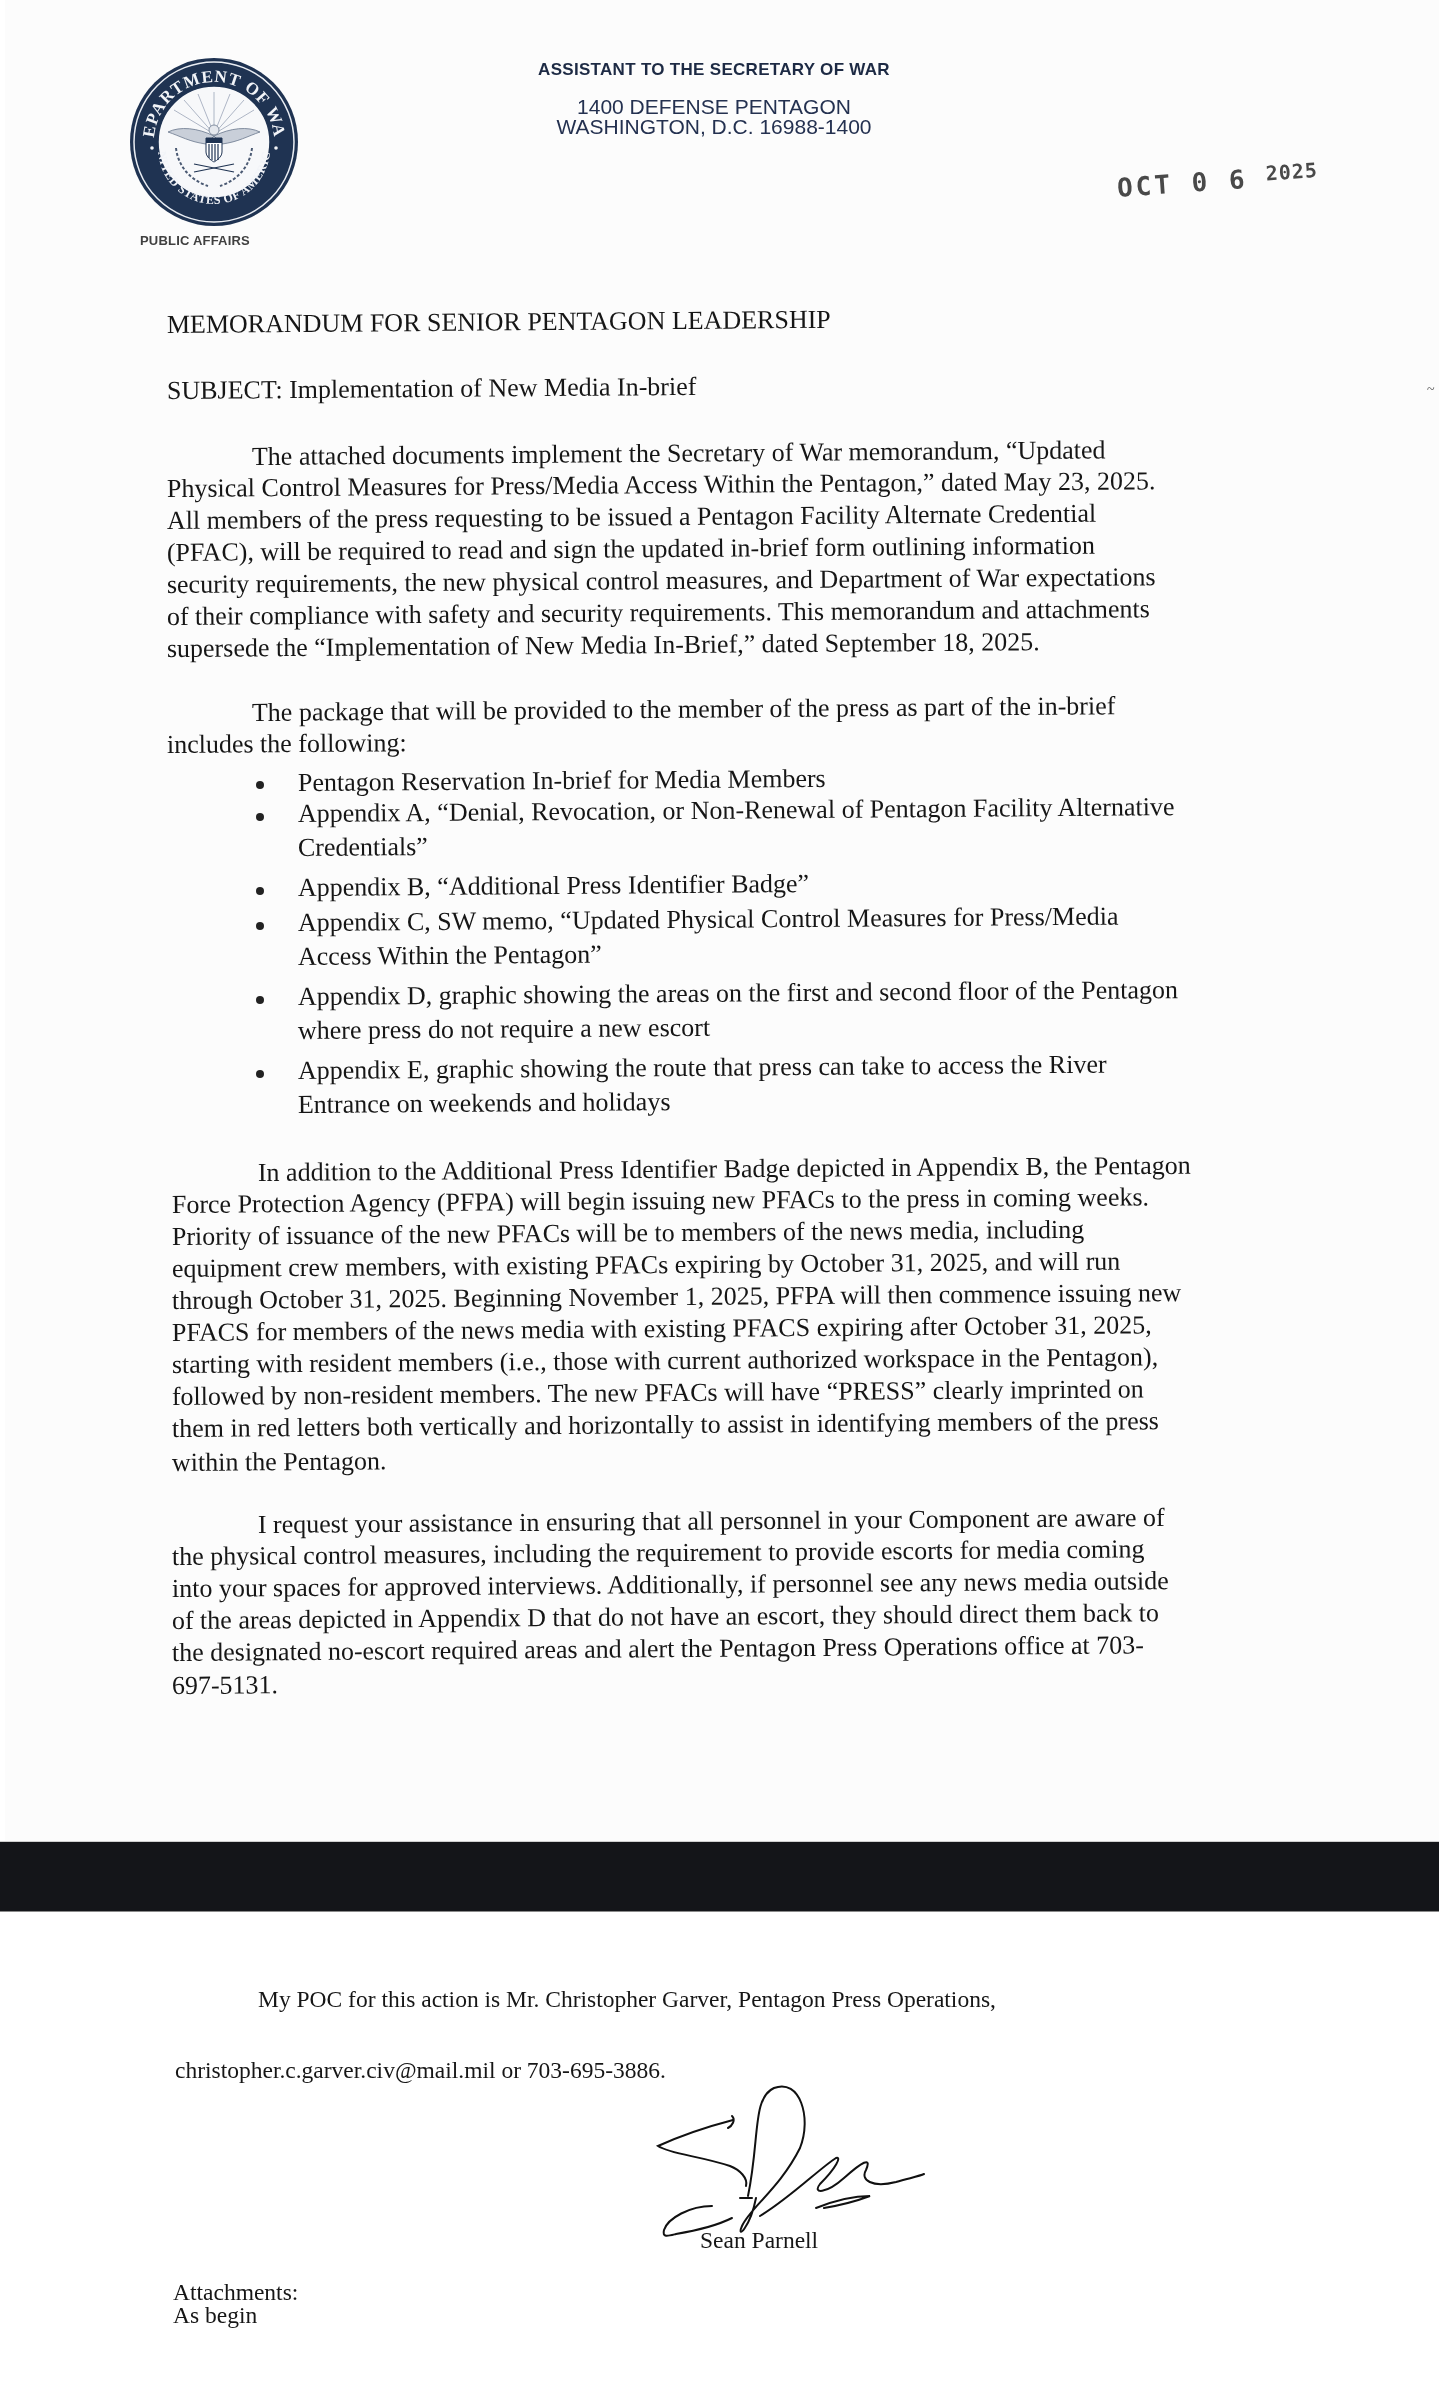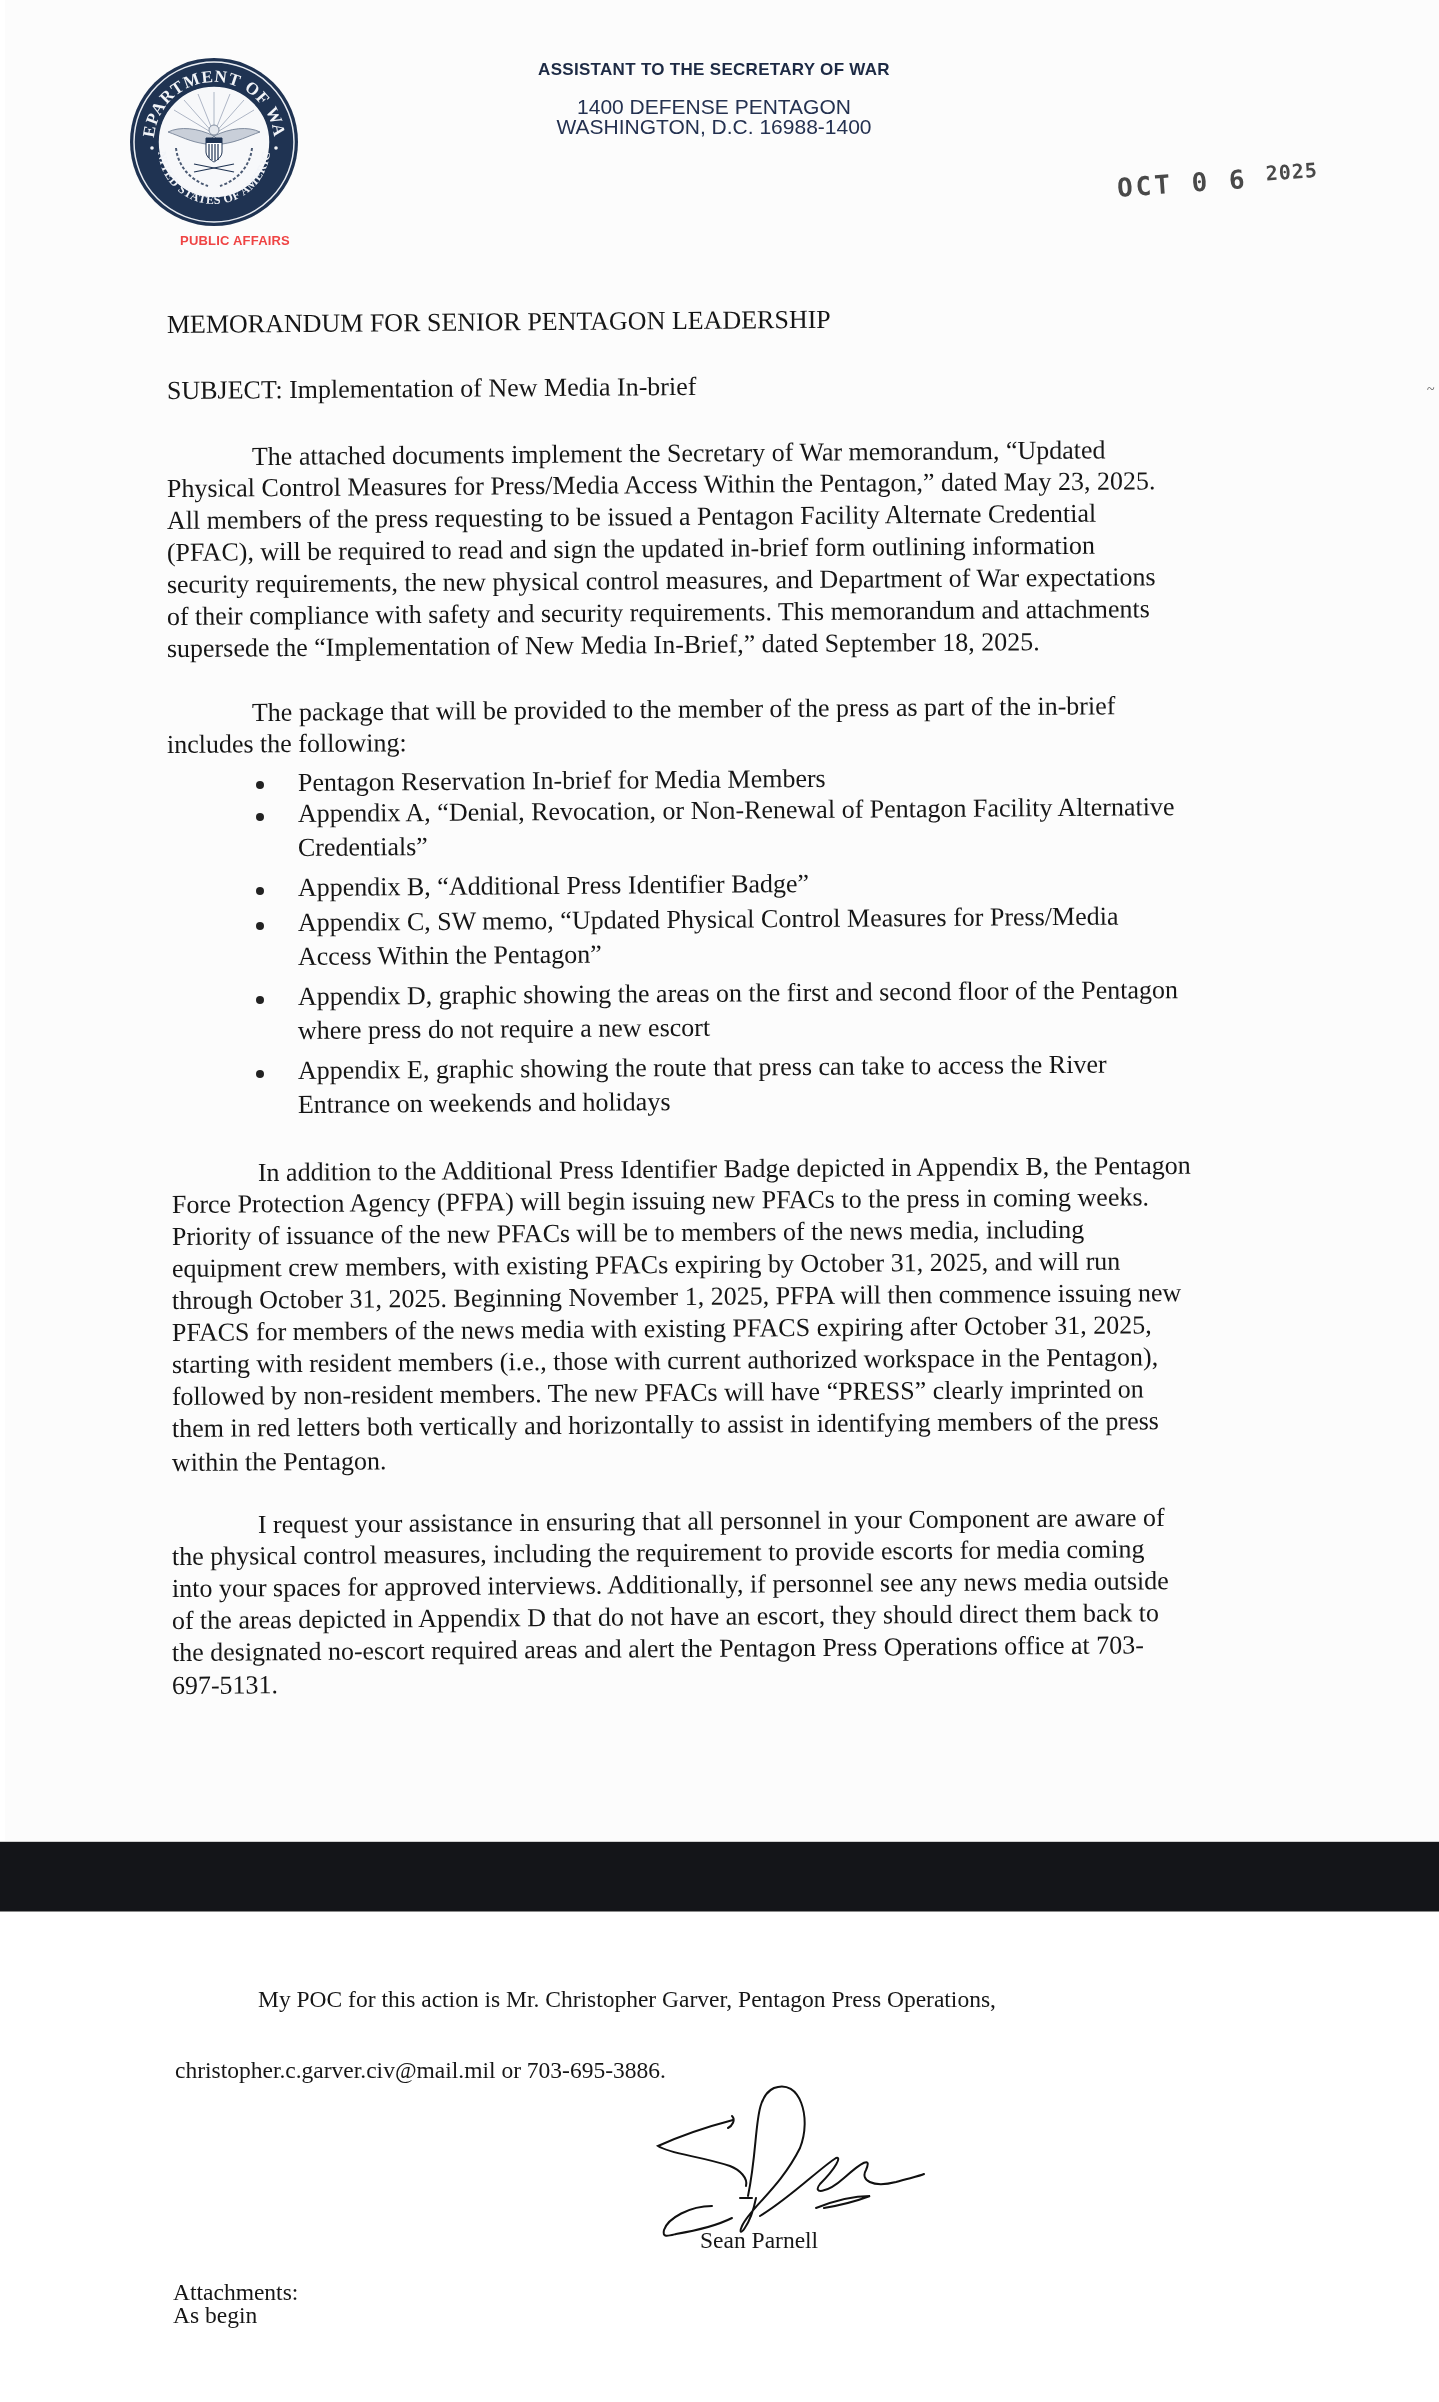--- a/index.html
+++ b/index.html
@@ -15,23 +15,23 @@
   }
   .band {
     position: absolute; left: 0; top: 1841px; width: 1439px; height: 71px;
     background: #141519;
     border-top: 1px solid #cfcfcf;
     border-bottom: 1px solid #8a8a8a;
     box-sizing: border-box;
   }
   .seal { position: absolute; left: 128px; top: 56px; width: 172px; height: 172px; }
   .pa {
-    position: absolute; left: 140px; top: 233px; width: 150px; text-align: right;
+    position: absolute; left: 140px; top: 233px; width: 150px; text-align: left;
     font-family: "Liberation Sans", sans-serif; font-weight: bold; font-size: 13px;
-    color: #ef4444; letter-spacing: 0.2px;
+    color: #404040; letter-spacing: 0.2px;
   }
   .hdr-title {
     position: absolute; left: 450px; top: 60px; width: 528px; text-align: center;
     font-family: "Liberation Sans", sans-serif; font-weight: bold; font-size: 17px;
     color: #1d2a44; white-space: nowrap; letter-spacing: 0.3px;
   }
   .hdr-addr {
     position: absolute; left: 450px; width: 528px; text-align: center;
     font-family: "Liberation Sans", sans-serif; font-size: 21px;
     color: #243150; white-space: nowrap;

